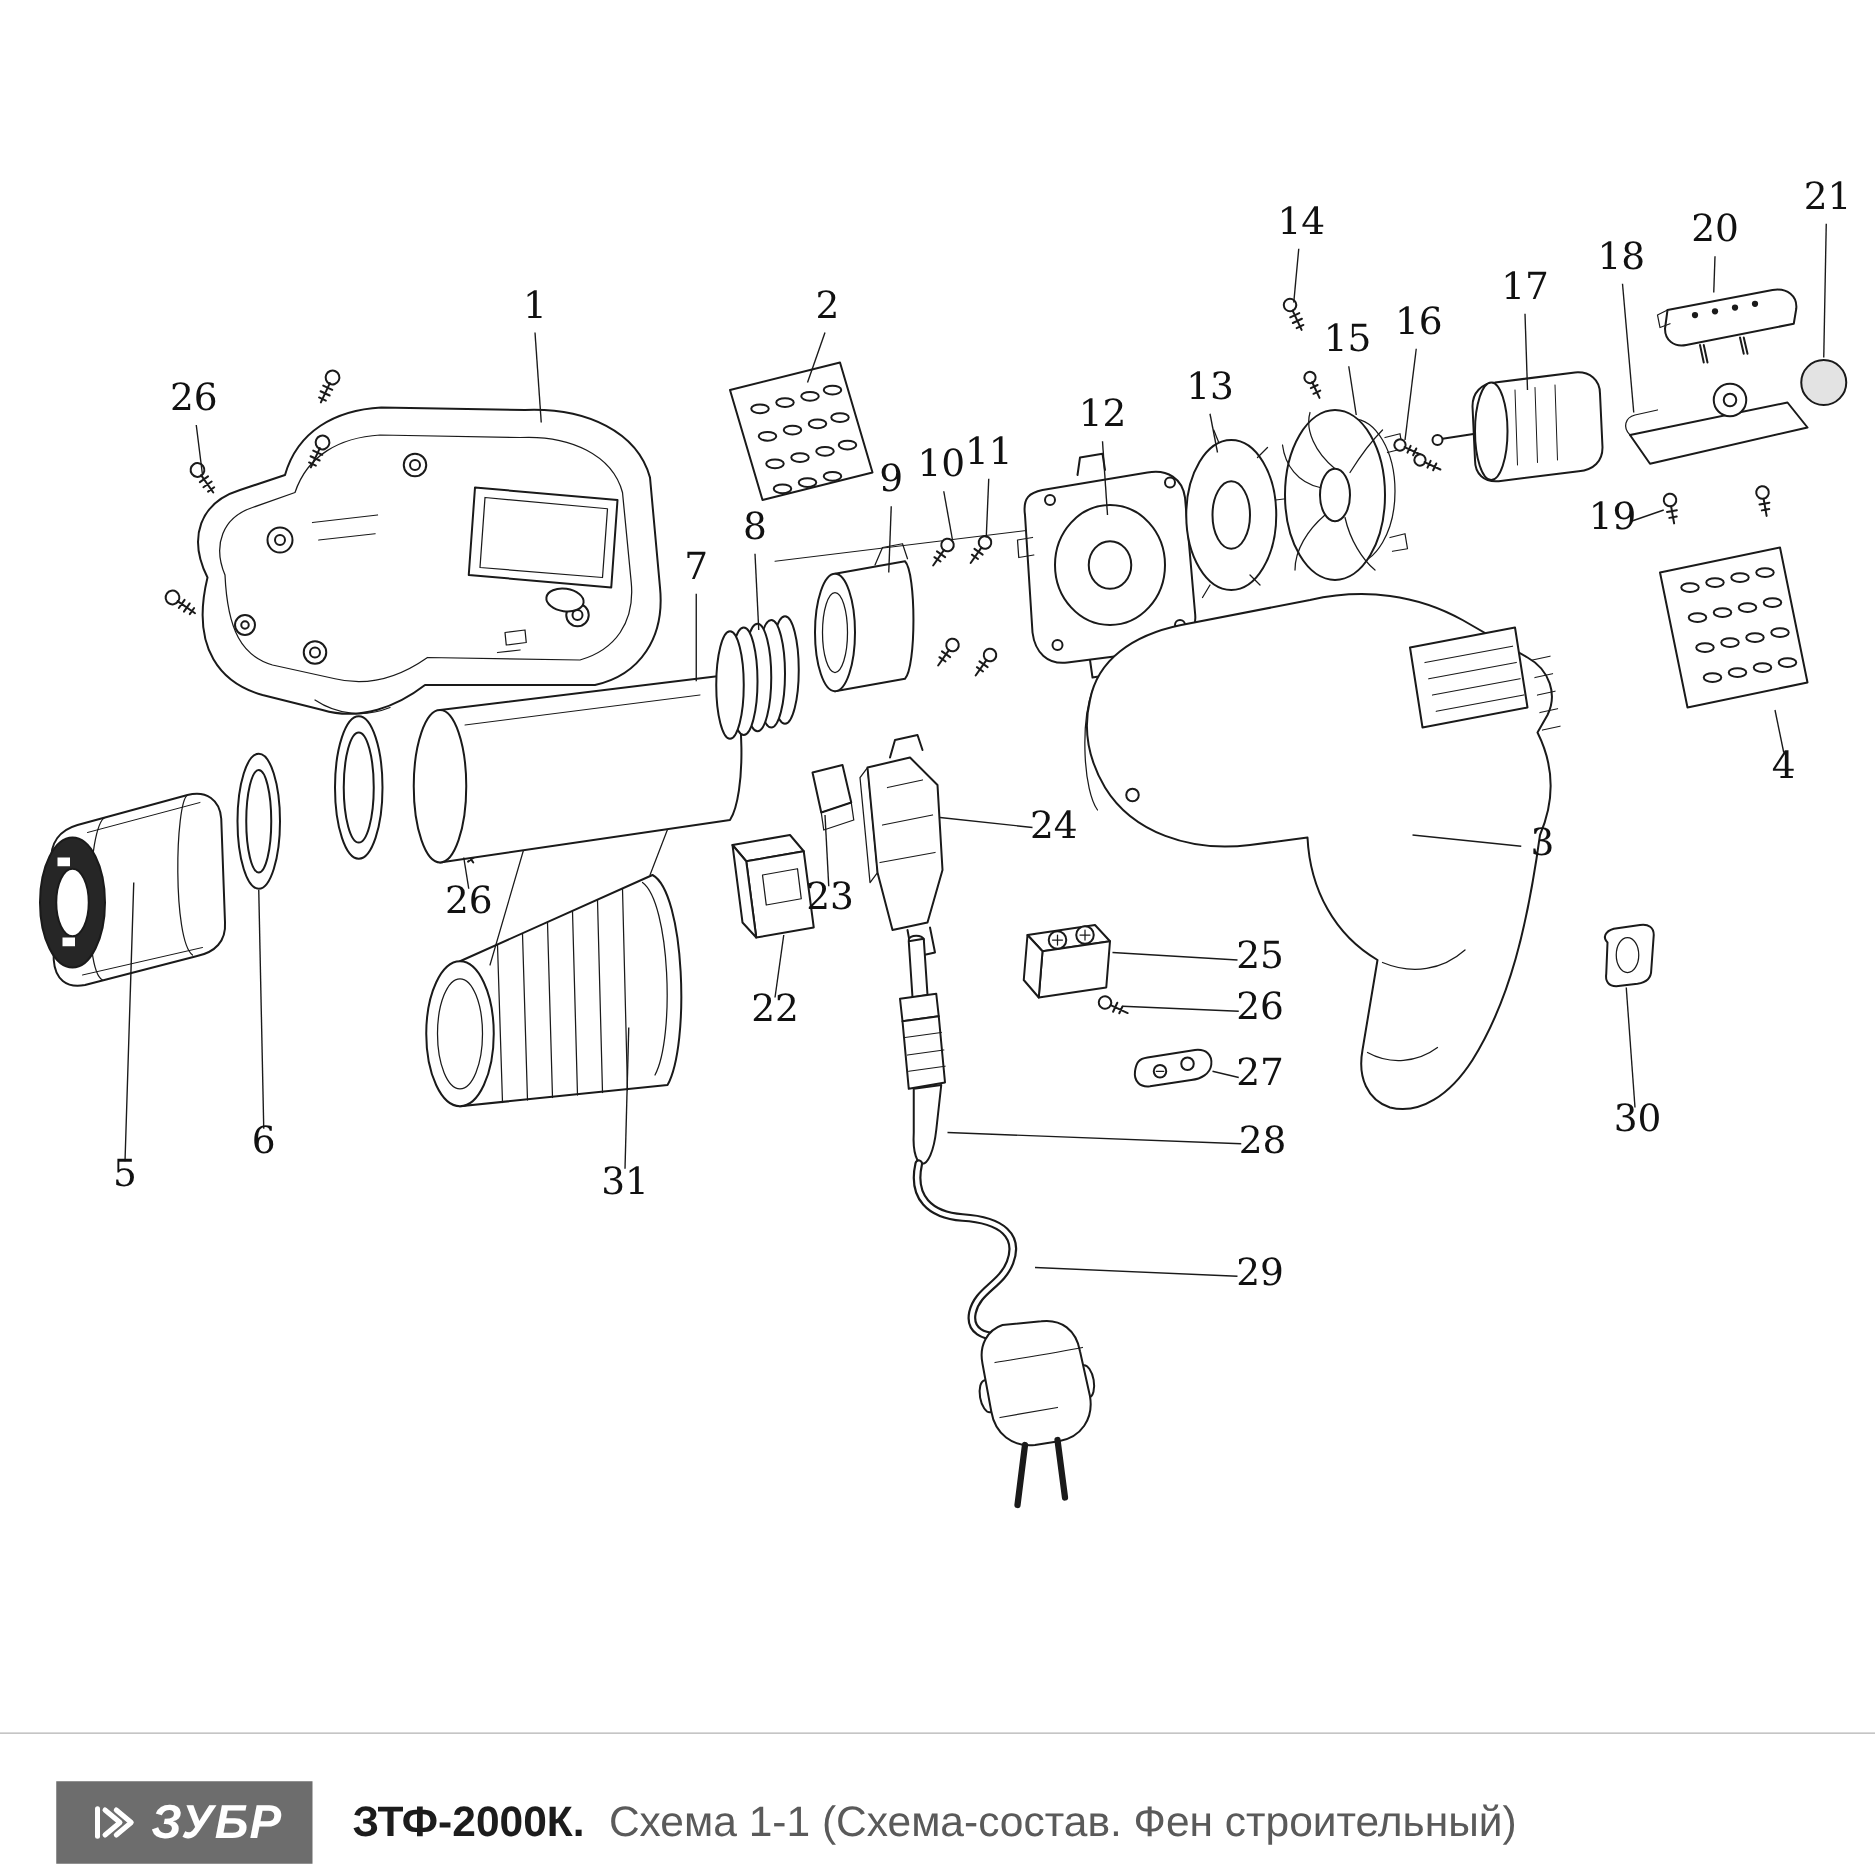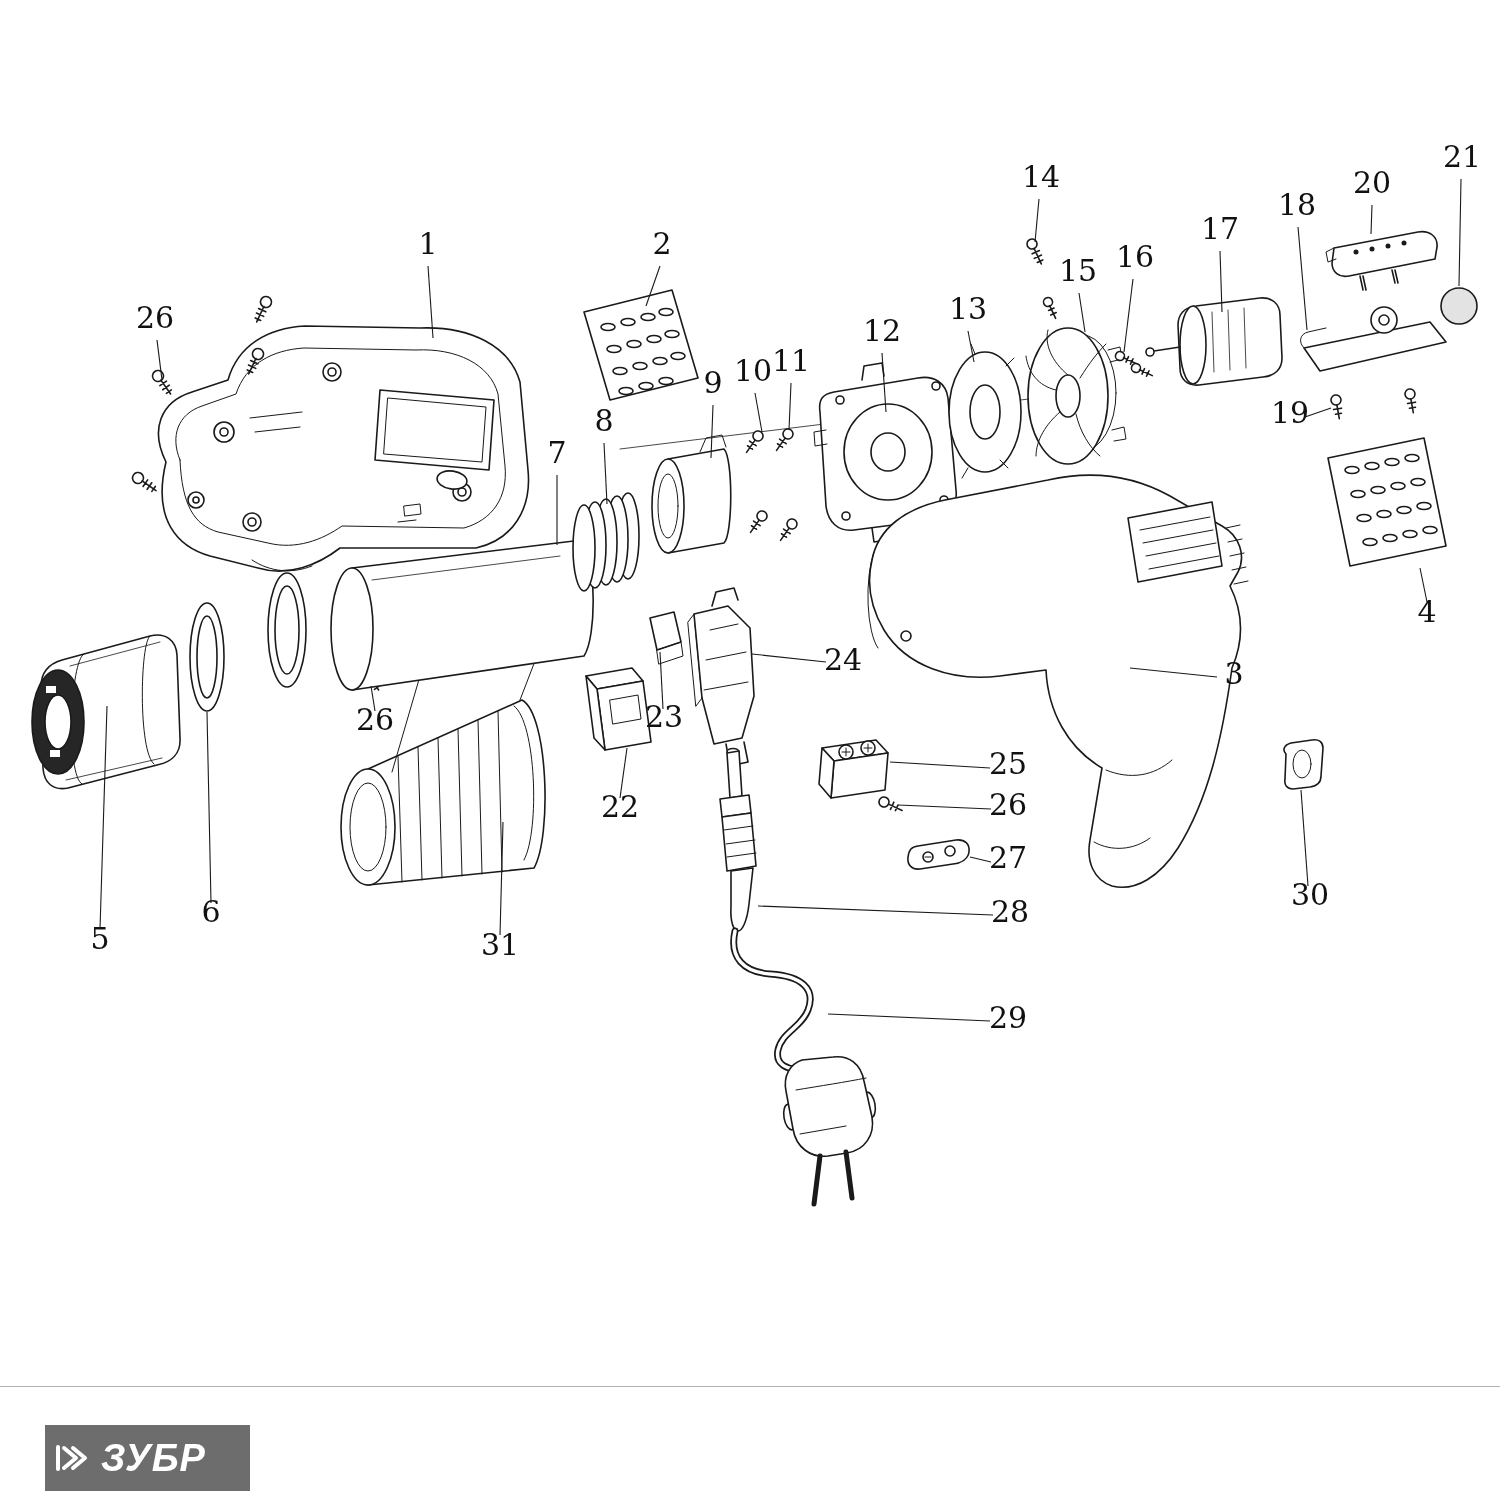--- a/index.html
+++ b/index.html
@@ -9,21 +9,21 @@
   .art{stroke:#1a1a1a;fill:none;stroke-width:1.6;stroke-linejoin:round;stroke-linecap:round;}
   .thin{stroke-width:1;}
   .hair{stroke-width:0.8;}
   #labels text{font-family:"DejaVu Serif","Liberation Serif",serif;font-size:30px;fill:#111;text-anchor:middle;}
   #labels line{stroke:#1a1a1a;stroke-width:1.1;}
   
   .footer{position:absolute;left:0;top:1386px;width:1500px;}
   .footer-rule{border-top:1.5px solid #b3b3b3;width:1500px;}
   .footer-row{display:flex;align-items:center;margin:38px 0 0 45px;}
   .logo{width:205px;height:66px;background:#6d6d6d;display:flex;align-items:center;
-        padding-left:4px;box-sizing:border-box;}
+        padding-left:24px;box-sizing:border-box;}
   .logo-text{color:#fff;font-weight:bold;font-style:italic;font-size:38px;letter-spacing:1px;margin-left:8px;}
   .caption{margin-left:32px;font-size:34px;white-space:nowrap;}
   .model{font-weight:bold;color:#1c1c1c;}
   .subtitle{color:#5a5a5a;font-weight:normal;margin-left:10px;}
 </style>
 </head>
 <body>
 
 <div id="page">
 
@@ -423,16 +423,20 @@
   <div class="footer-rule"></div>
   <div class="footer-row">
     <div class="logo">
       <svg width="44" height="44" viewBox="0 0 44 44">
         <path d="M9,11 L9,33" stroke="#fff" stroke-width="4" fill="none" stroke-linecap="round"></path>
         <path d="M15,12 L27,22 L15,32" stroke="#fff" stroke-width="4" fill="none" stroke-linejoin="round" stroke-linecap="round"></path>
         <path d="M24,12 L36,22 L24,32" stroke="#fff" stroke-width="4" fill="none" stroke-linejoin="round" stroke-linecap="round"></path>
       </svg>
       <span class="logo-text">ЗУБР</span>
     </div>
+    <div class="caption">
+      <span class="model">ЗТФ-2000К.</span>
+      <span class="subtitle">Схема 1-1 (Схема-состав. Фен строительный)</span>
+    </div>
   </div>
 </div>
 
 </div>
 
 </body></html>

